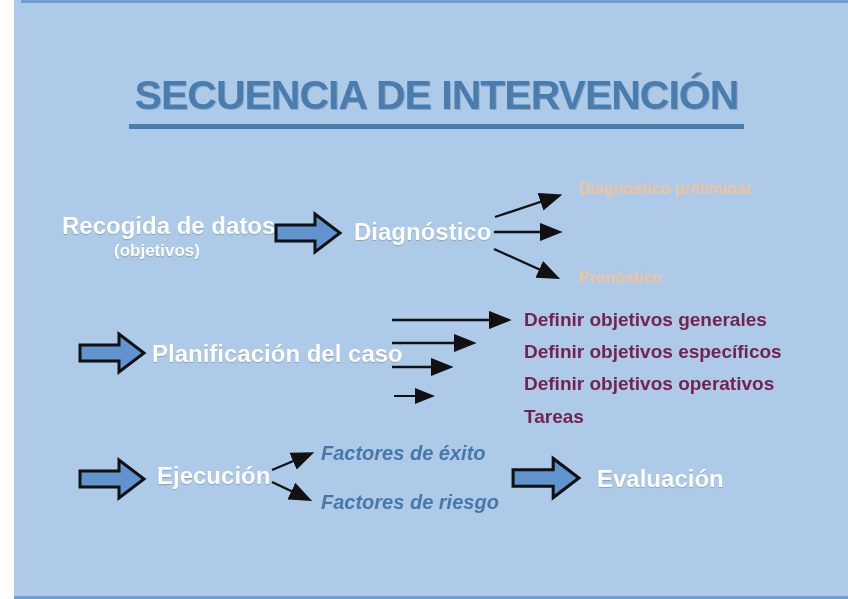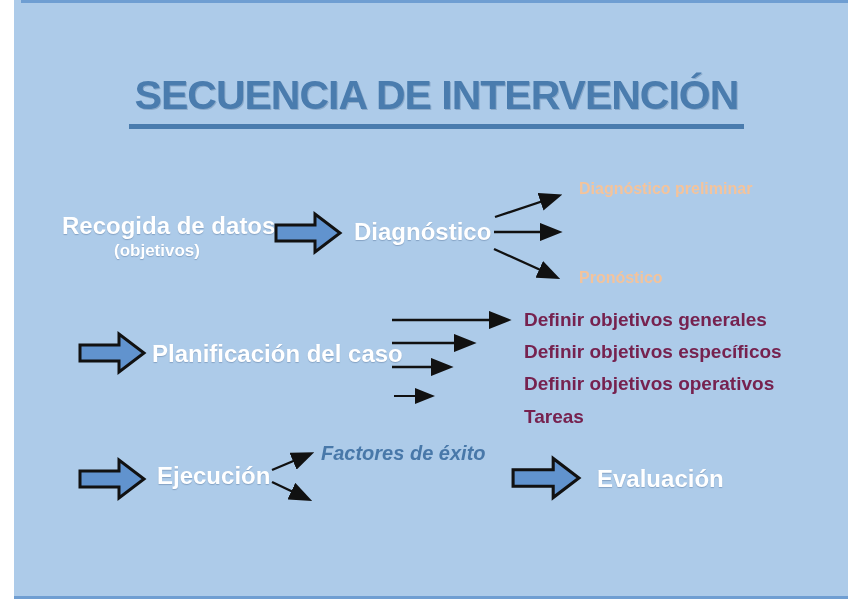--- a/index.html
+++ b/index.html
@@ -96,20 +96,21 @@
       <defs>
         <marker id="mk3" markerWidth="10" markerHeight="8" refX="8" refY="4" orient="auto">
           <path d="M0,0 L10,4 L0,8 z" fill="#111111"></path>
         </marker>
       </defs>
       <line x1="6" y1="24" x2="44" y2="8" stroke="#111111" stroke-width="2.3" marker-end="url(#mk3)"></line>
       <line x1="6" y1="36" x2="42" y2="53" stroke="#111111" stroke-width="2.3" marker-end="url(#mk3)"></line>
     </svg>
 
     <div class="abs steel" style="left:307px;top:442px;">Factores de éxito</div>
+    <div class="abs steel" style="left:307px;top:491px;">Factores de riesgo</div>
 
     <svg class="block" style="left:496px;top:454px;" width="72" height="48" viewBox="0 0 70 46">
       <polygon points="3,15 42,15 42,4 67,23 42,42 42,31 3,31" fill="#6193ce" stroke="#111111" stroke-width="3"></polygon>
     </svg>
 
     <div class="abs lbl" style="left:583px;top:465px;text-align:right;">Evaluación</div>
   </div>
 </div>
 
 </body></html>

